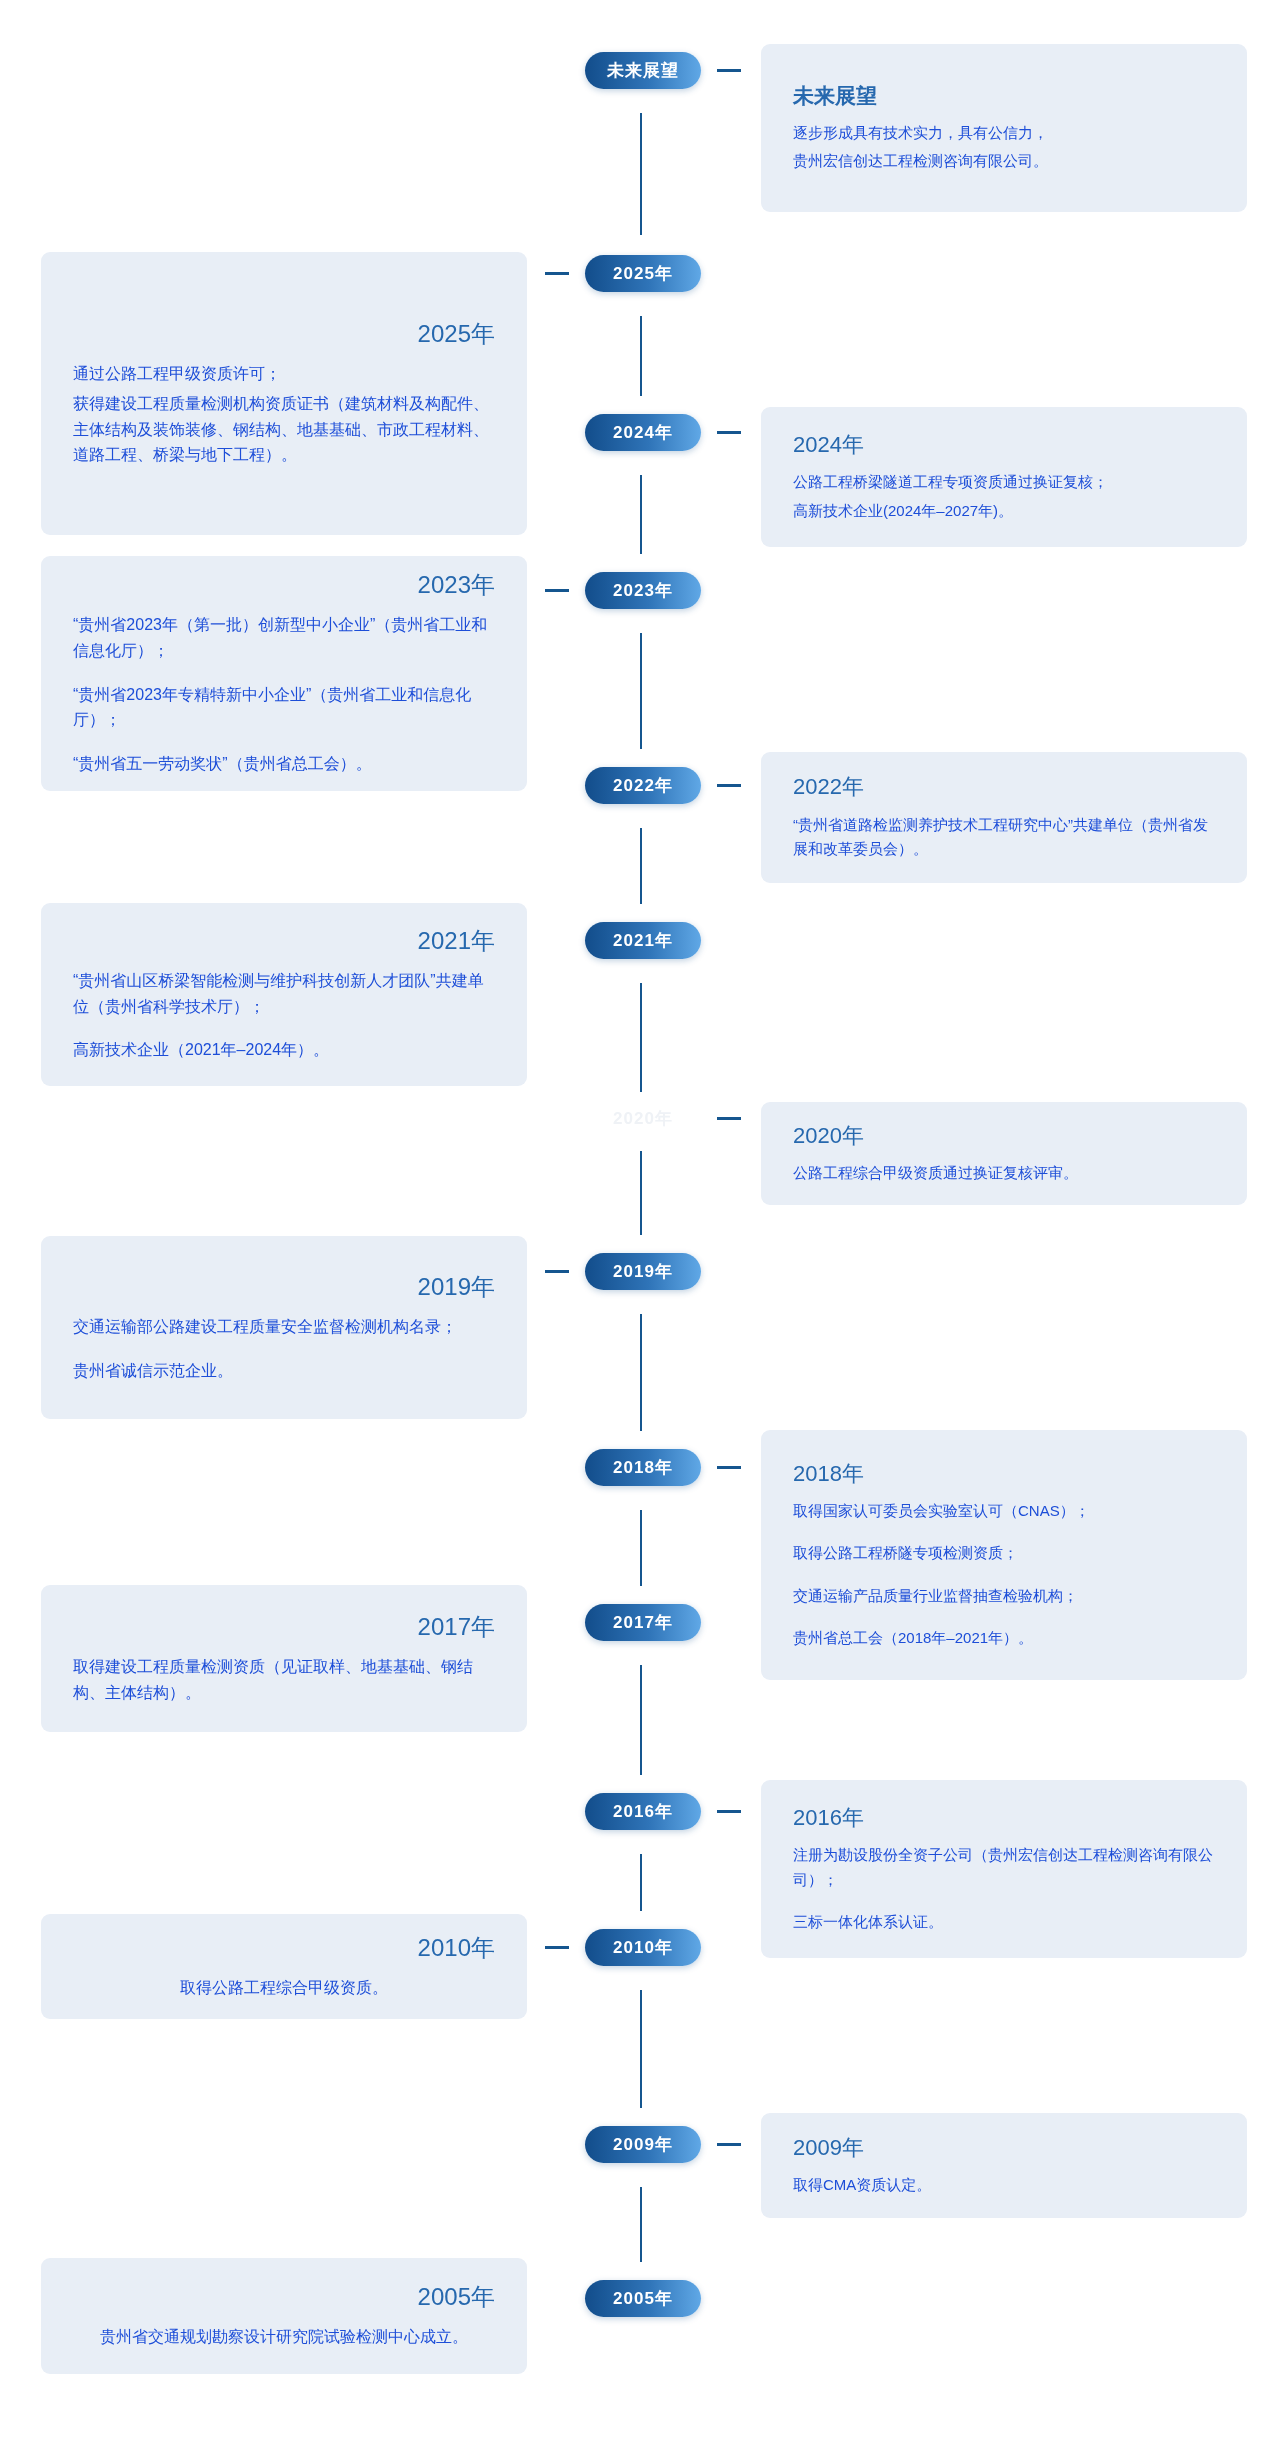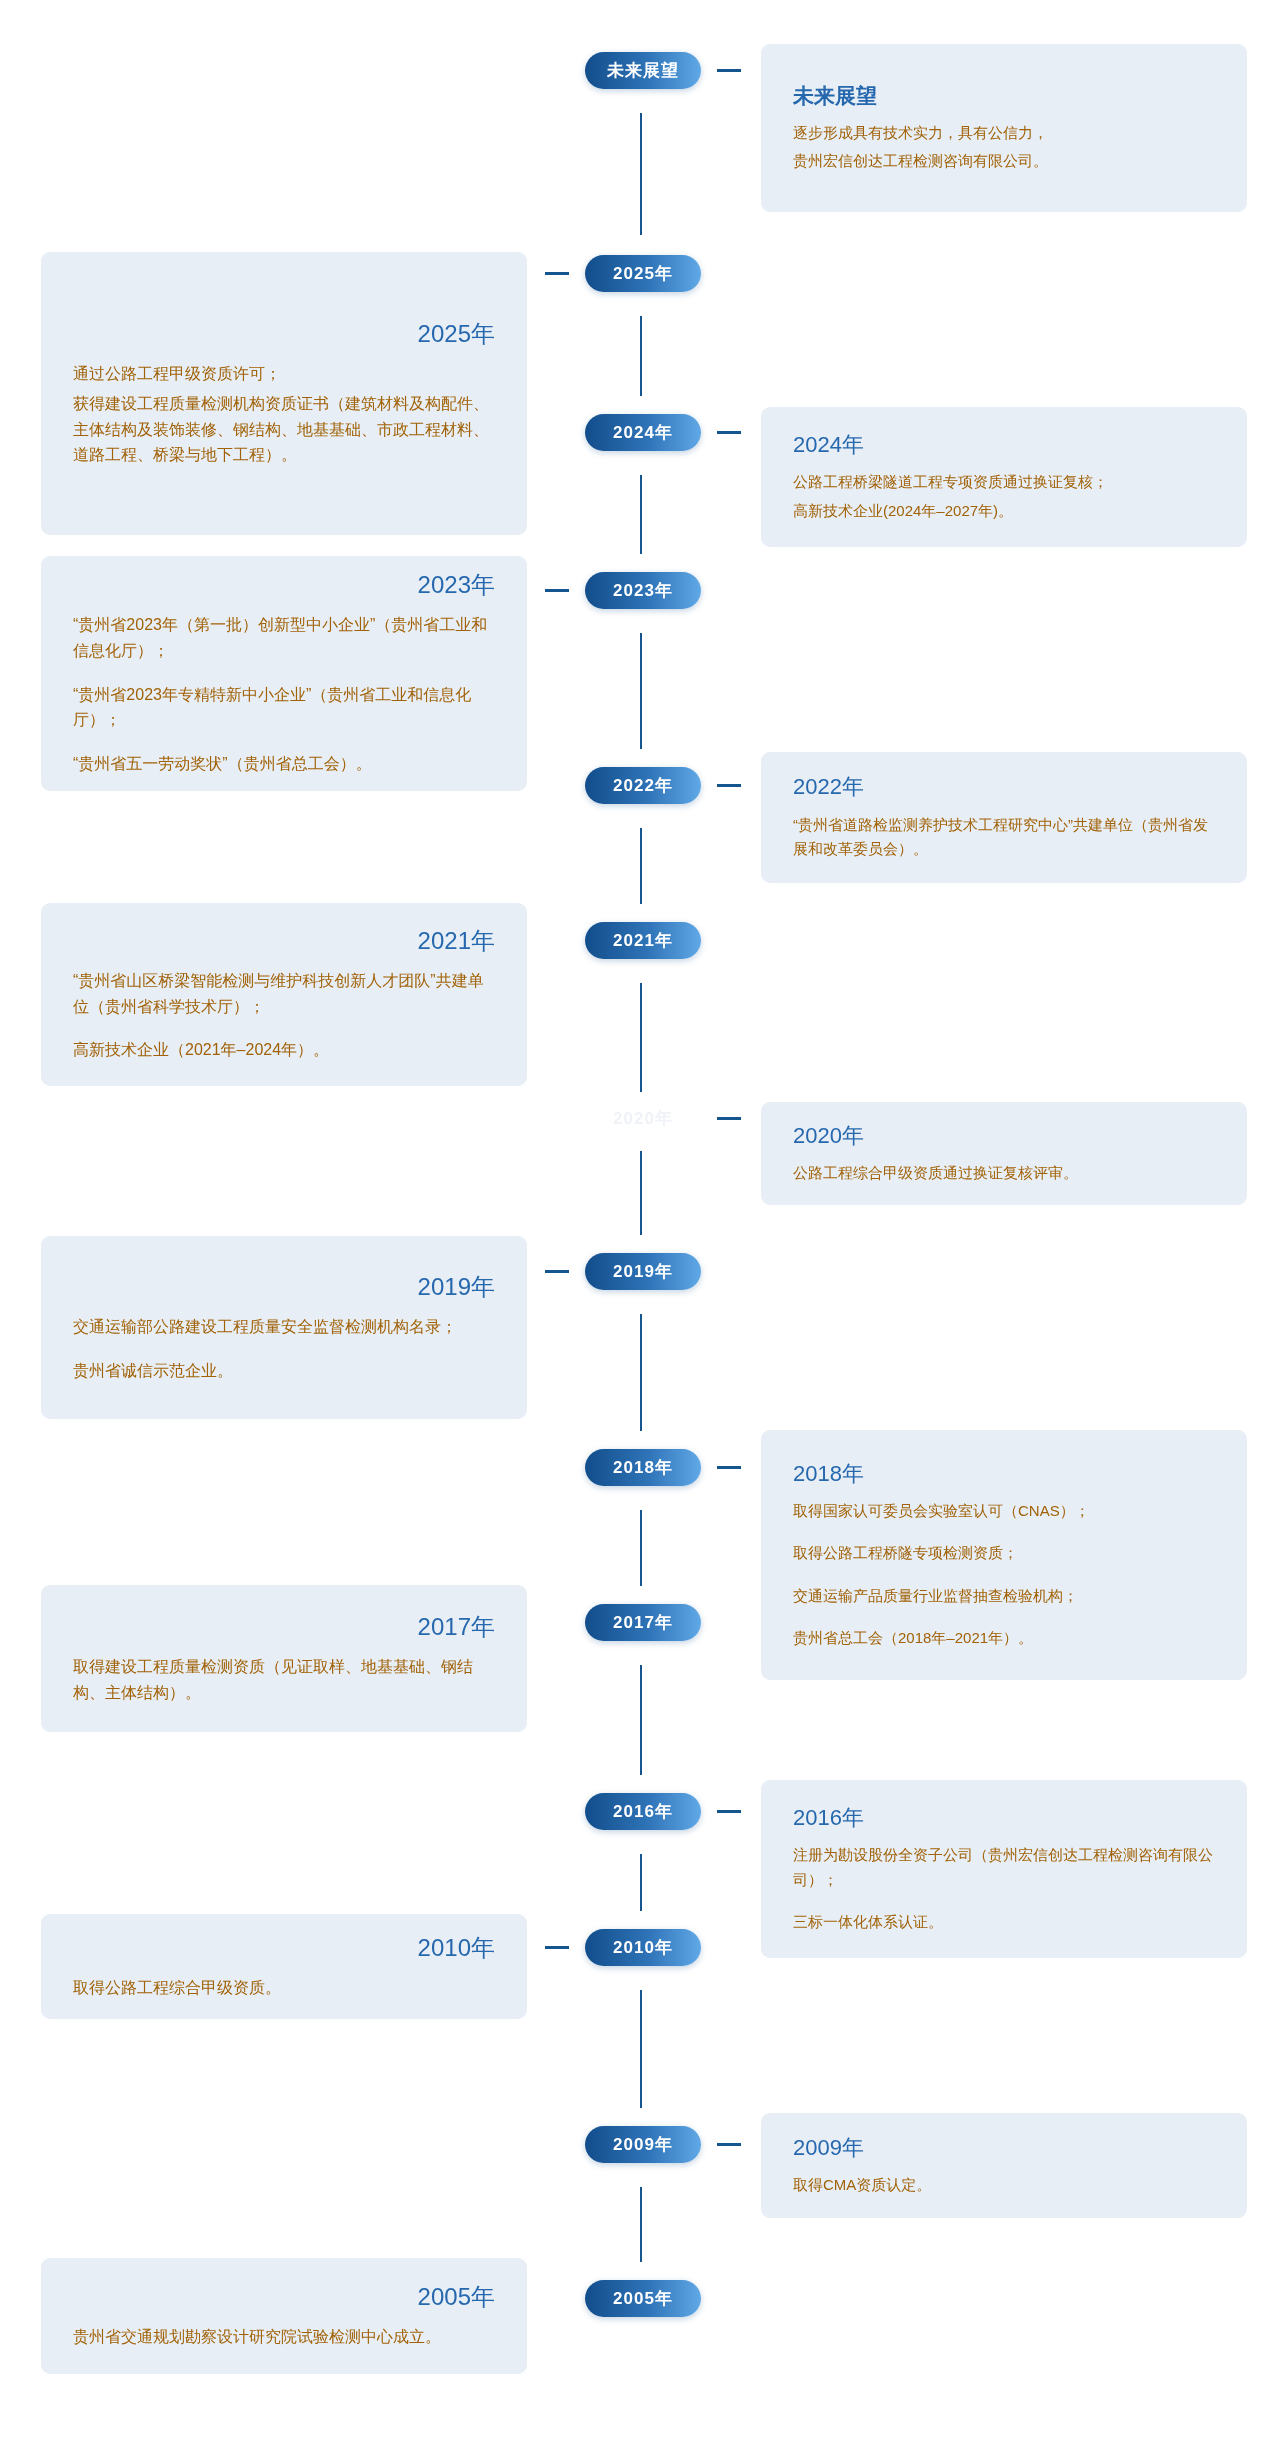--- a/index.html
+++ b/index.html
@@ -32,27 +32,27 @@
   }
   .card.side-left{left:41px;}
   .card.side-right{left:761px;}
   .card-title{
     margin:0 0 12px 0;color:#2668ae;font-size:24px;font-weight:500;line-height:1.25;
   }
   .card.side-left .card-title{text-align:right;}
   .card.side-right .card-title{font-size:22px;}
   .card.title-bold .card-title{font-weight:700;font-size:21px;}
   .card p{
-    margin:0;color:#a16207;line-height:1.62;text-align:left;
+    margin:0;color:#1d4ed8;line-height:1.62;text-align:left;
   }
   .card.side-left p{font-size:16px;}
   .card.side-right p{font-size:15px;}
   .card p + p{margin-top:18px;}
   .card p + p.tight{margin-top:4px;}
-  .card.body-right p{text-align:left;}
+  .card.body-right p{text-align:center;}
 </style>
 </head>
 <body>
 
 <div class="stage">
 
   <div class="vseg" style="top:113px;height:122px"></div>
   <div class="vseg" style="top:316px;height:80px"></div>
   <div class="vseg" style="top:475px;height:79px"></div>
   <div class="vseg" style="top:633px;height:116px"></div>

